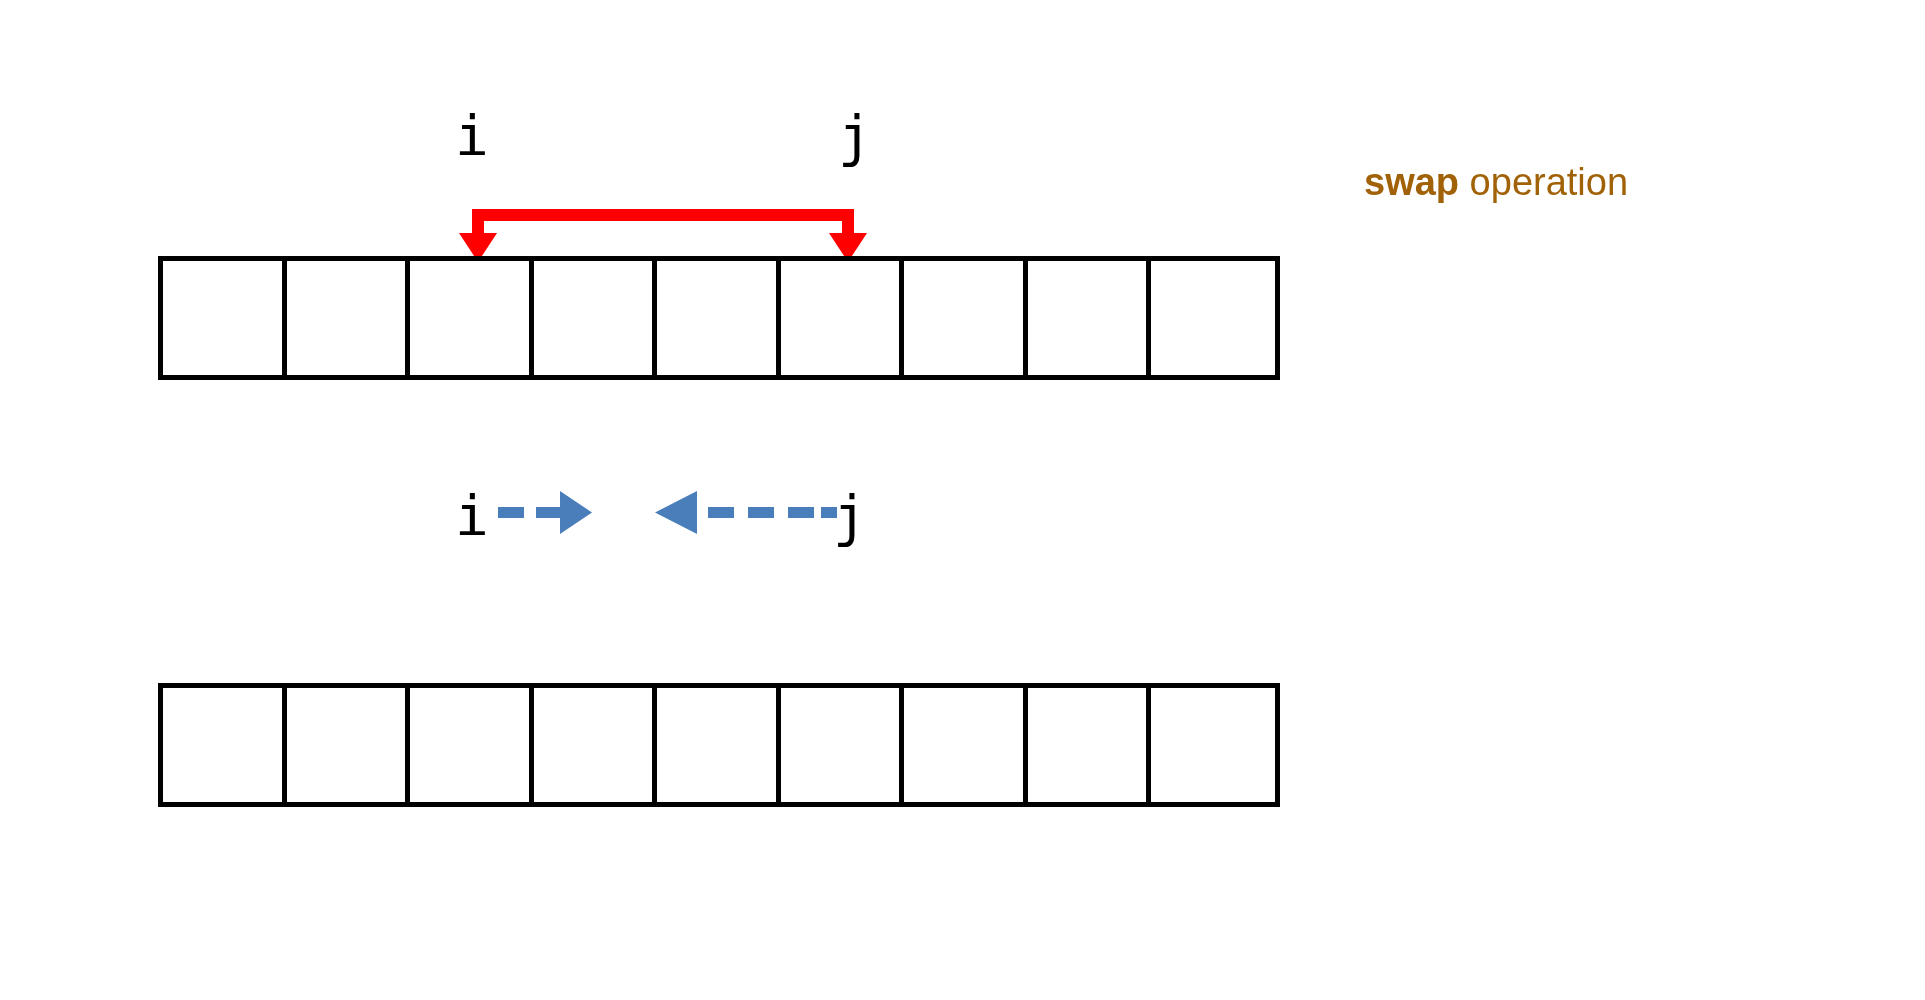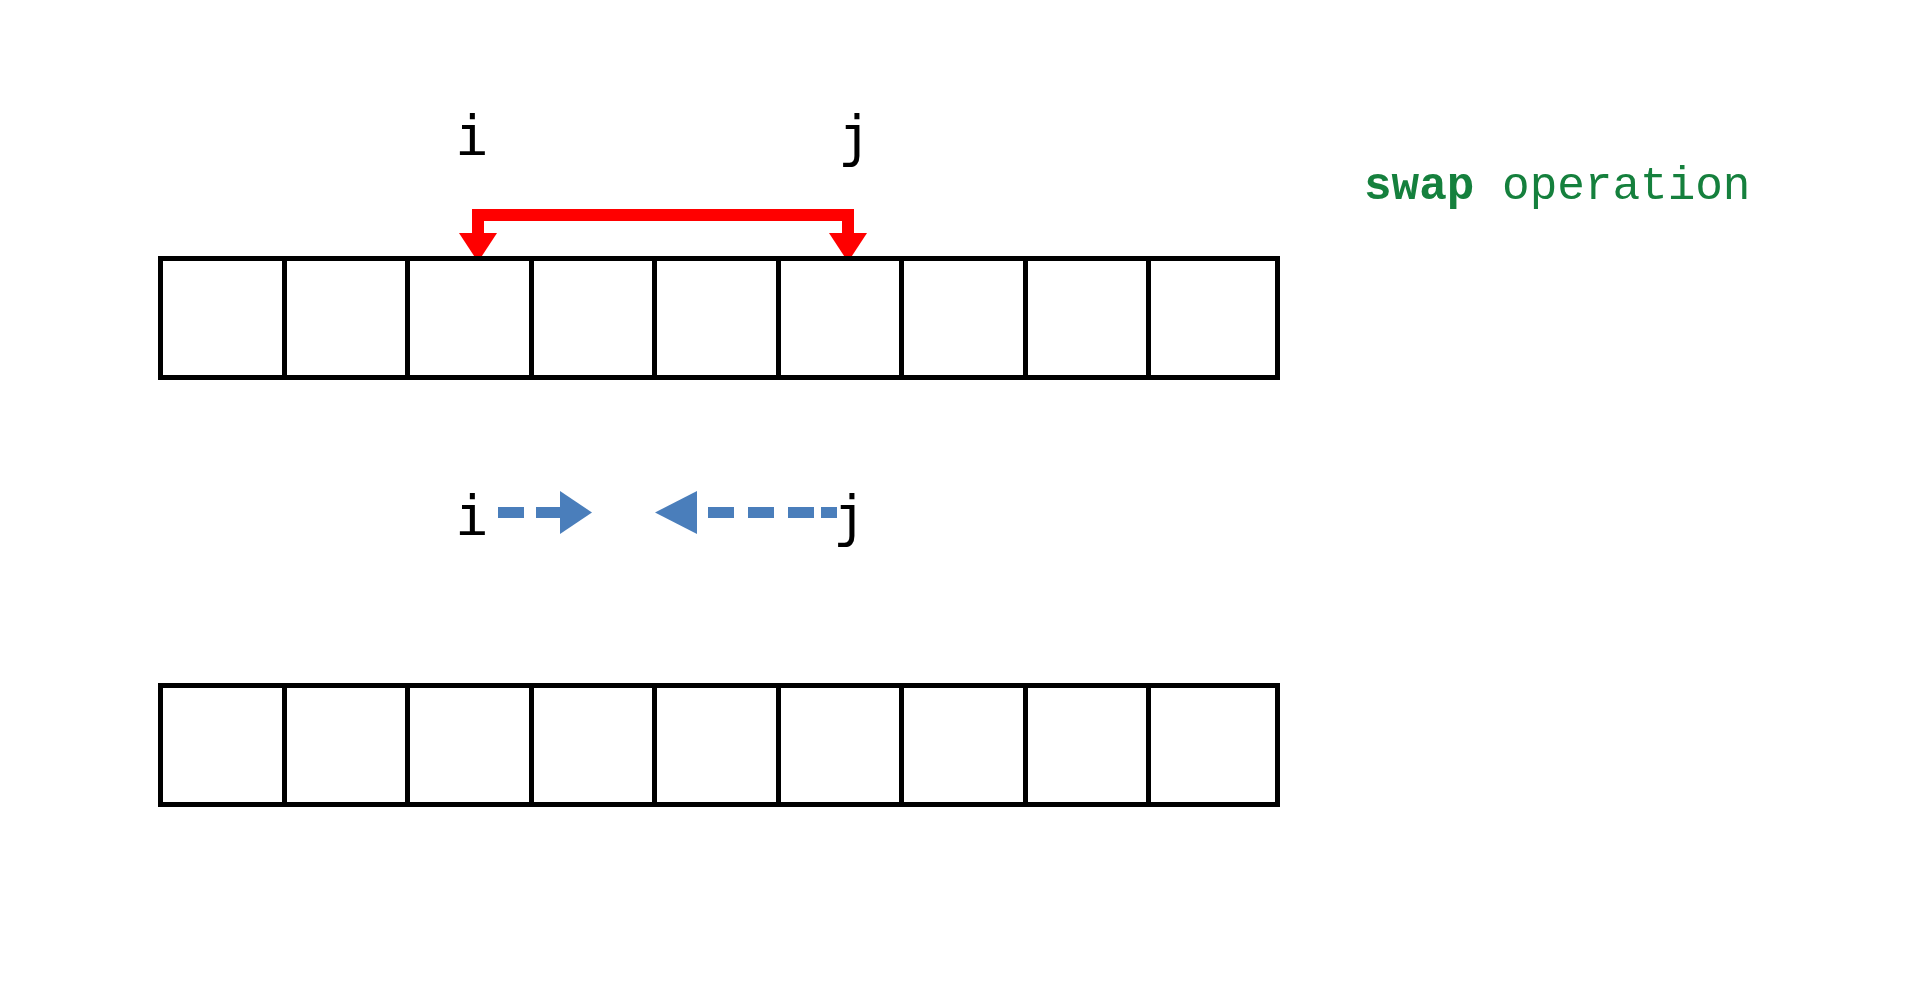--- a/index.html
+++ b/index.html
@@ -75,24 +75,24 @@
     width: 1925px;
     height: 1000px;
     pointer-events: none;
   }
 
   
   #caption {
     position: absolute;
     left: 1364px;
     top: 163px;
-    font-family: Liberation Mono, monospace;
-    font-size: 46px;
+    font-family: Liberation Sans, sans-serif;
+    font-size: 38px;
     line-height: 1.05;
-    color: #15803d;
+    color: #a16207;
     white-space: nowrap;
   }
   #caption .kw {
     font-weight: 700;
   }
   #caption .rest {
     font-weight: 400;
   }
 </style>
 </head>

